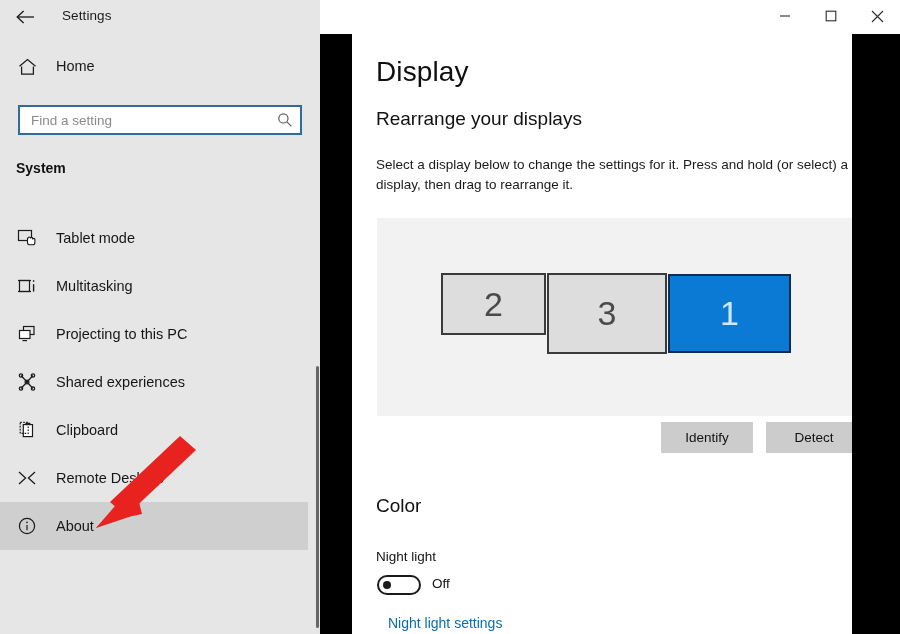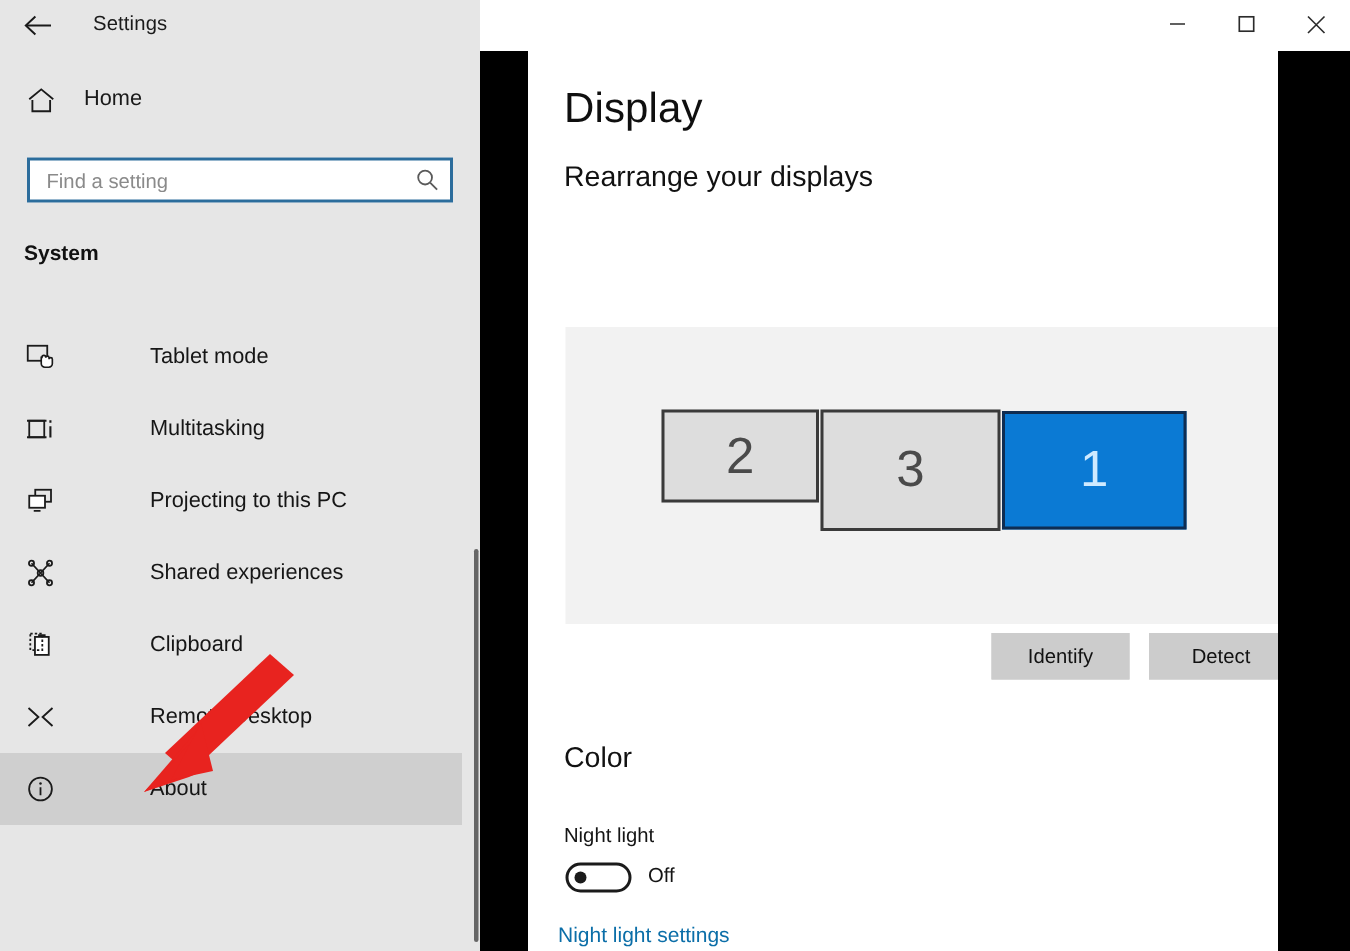--- a/index.html
+++ b/index.html
@@ -155,21 +155,20 @@
     position: absolute;
     left: 0; top: 180px;
     width: 308px;
   }
   .navitem {
     position: relative;
     height: 48px;
     display: flex;
     align-items: center;
     box-sizing: border-box;
-    gap: 44px;
   }
   .navitem.selected { background: #cfcfcf; }
   .nav-icon {
     width: 46px;
     min-width: 46px;
     display: flex;
     align-items: center;
     justify-content: center;
     margin-left: 4px;
     color: #1b1b1b;
@@ -314,21 +313,21 @@
     background: #1b1b1b;
   }
   .toggle-state {
     position: absolute;
     left: 80px; top: 542px;
     font-size: 13.5px;
     color: #151515;
   }
   .nl-link {
     position: absolute;
-    left: 20px; top: 581px;
+    left: 36px; top: 581px;
     font-size: 14px;
     color: #0b6ea8;
     text-decoration: none;
   }
 
   
   .annot-arrow {
     position: absolute;
     left: 80px; top: 420px;
     width: 130px;
@@ -493,20 +492,21 @@
     </div>
 
     <div class="sb-scroll-track"></div>
   </div>
   <div class="sb-scroll-thumb"></div>
 
   <div class="content">
 
     <div class="page-title">Display</div>
     <div class="sub-head">Rearrange your displays</div>
+    <div class="desc">Select a display below to change the settings for it. Press and hold (or select) a display, then drag to rearrange it.</div>
 
     <div class="display-canvas">
       <div class="monitor gray" style="left:64px; top:55px; width:105px; height:62px;">
         <span>2</span>
       </div>
       <div class="monitor gray" style="left:170px; top:55px; width:120px; height:81px;">
         <span>3</span>
       </div>
       <div class="monitor active" style="left:291px; top:56px; width:123px; height:79px;">
         <span>1</span>

